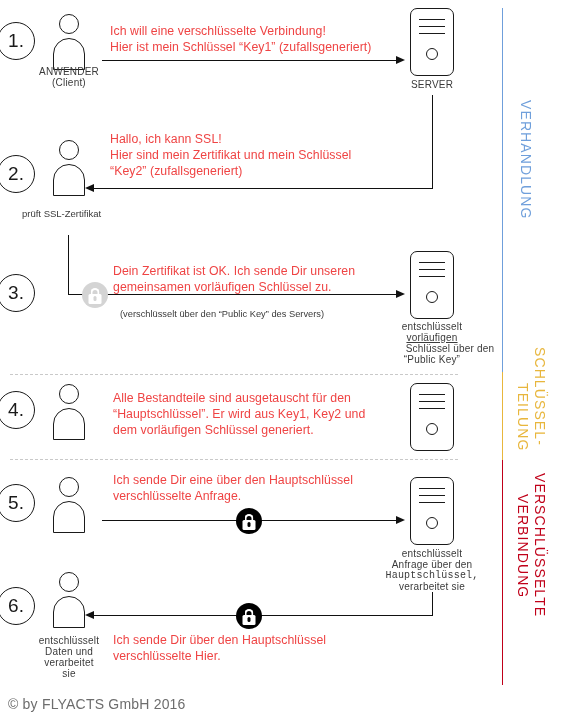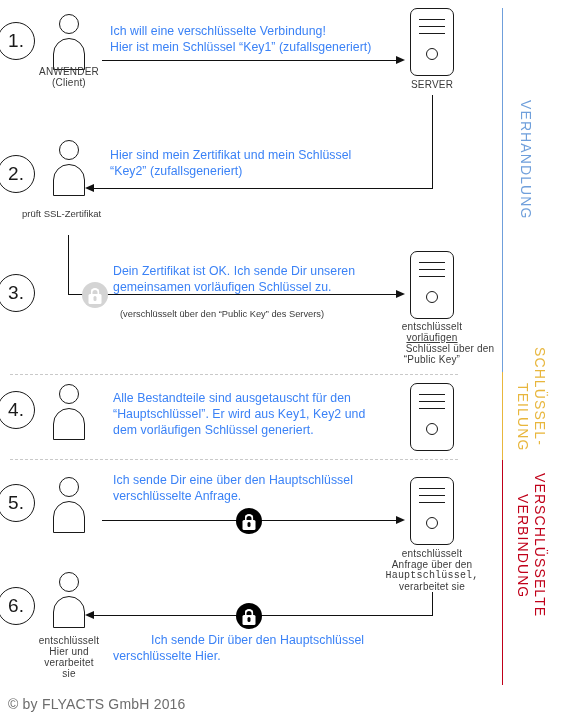--- a/index.html
+++ b/index.html
@@ -62,21 +62,21 @@
     border-left:9px solid #111;
   }
   .arrowL{
     position:absolute;width:0;height:0;
     border-top:4.5px solid transparent;border-bottom:4.5px solid transparent;
     border-right:9px solid #111;
   }
 
   
   .msg{
-    position:absolute;font-size:12.3px;line-height:16.5px;color:#3b82f6;
+    position:absolute;font-size:12.3px;line-height:16.5px;color:#ef4444;
     letter-spacing:.05px;
     text-align:center;
   }
   .submsg{
     position:absolute;font-size:9.3px;line-height:12px;color:#3a3a3a;
   }
   .notelbl{
     position:absolute;font-size:9.5px;line-height:12px;color:#3a3a3a;
   }
 
@@ -155,20 +155,21 @@
   <div class="hline" style="left:93px;top:188px;width:340px;"></div>
   <div class="arrowL" style="left:85px;top:184px;"></div>
 
   <div class="stepnum" style="left:-3px;top:155px;">2.</div>
 
   <div class="person" style="left:50px;top:140px;">
     <div class="head"></div>
     <div class="body"></div>
   </div>
 
+  <div class="msg" style="left:110px;top:131px;">Hallo, ich kann SSL!</div>
   <div class="msg" style="left:110px;top:147px;">Hier sind mein Zertifikat und mein Schlüssel</div>
   <div class="msg" style="left:110px;top:163px;">“Key2” (zufallsgeneriert)</div>
 
   <div class="notelbl" style="left:22px;top:208px;">prüft SSL-Zertifikat</div>
 
   <div class="vline" style="left:68px;top:235px;height:60px;"></div>
   <div class="hline" style="left:68px;top:294px;width:330px;"></div>
   <div class="arrowR" style="left:396px;top:290px;"></div>
 
   <div class="stepnum" style="left:-3px;top:274px;">3.</div>
@@ -260,25 +261,25 @@
     <div class="body"></div>
   </div>
 
   <div class="lock black" style="left:236px;top:603px;">
     <div class="shackle"></div>
     <div class="bodyrect"></div>
     <div class="keyhole"></div>
   </div>
 
   <div class="iconlabel" style="left:22px;top:635px;width:94px;">entschlüsselt</div>
-  <div class="iconlabel" style="left:22px;top:646px;width:94px;">Hier und</div>
+  <div class="iconlabel" style="left:22px;top:646px;width:94px;">Daten und</div>
   <div class="iconlabel" style="left:22px;top:657px;width:94px;">verarbeitet</div>
   <div class="iconlabel" style="left:22px;top:668px;width:94px;">sie</div>
 
-  <div class="msg" style="left:113px;top:632px;margin-left:38px;">Ich sende Dir über den Hauptschlüssel</div>
+  <div class="msg" style="left:113px;top:632px;">Ich sende Dir über den Hauptschlüssel</div>
   <div class="msg" style="left:113px;top:648px;">verschlüsselte Hier.</div>
 
   <div class="rail" style="left:502px;top:8px;height:364px;border-left-color:#6f9fdb;"></div>
   <div class="phaselbl rot" style="left:534px;top:100px;color:#6f9fdb;">VERHANDLUNG</div>
 
   <div class="rail" style="left:502px;top:372px;height:88px;border-left-color:#e8b63c;"></div>
   <div class="phaselbl rot" style="left:548px;top:347px;color:#e8b63c;">SCHLÜSSEL-</div>
   <div class="phaselbl rot" style="left:531px;top:383px;color:#e8b63c;">TEILUNG</div>
 
   <div class="rail" style="left:502px;top:460px;height:225px;border-left-color:#c00019;"></div>

